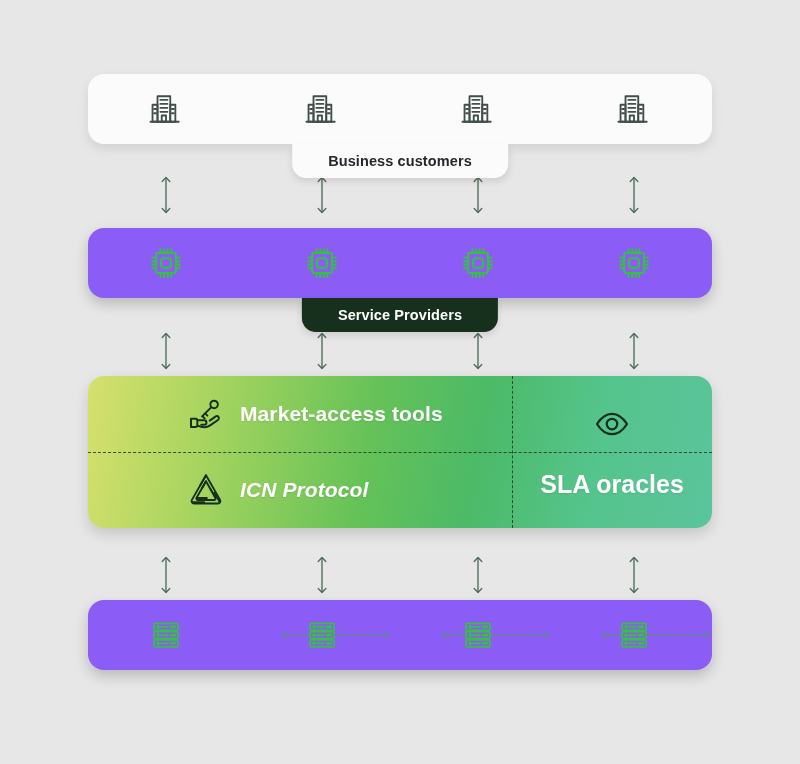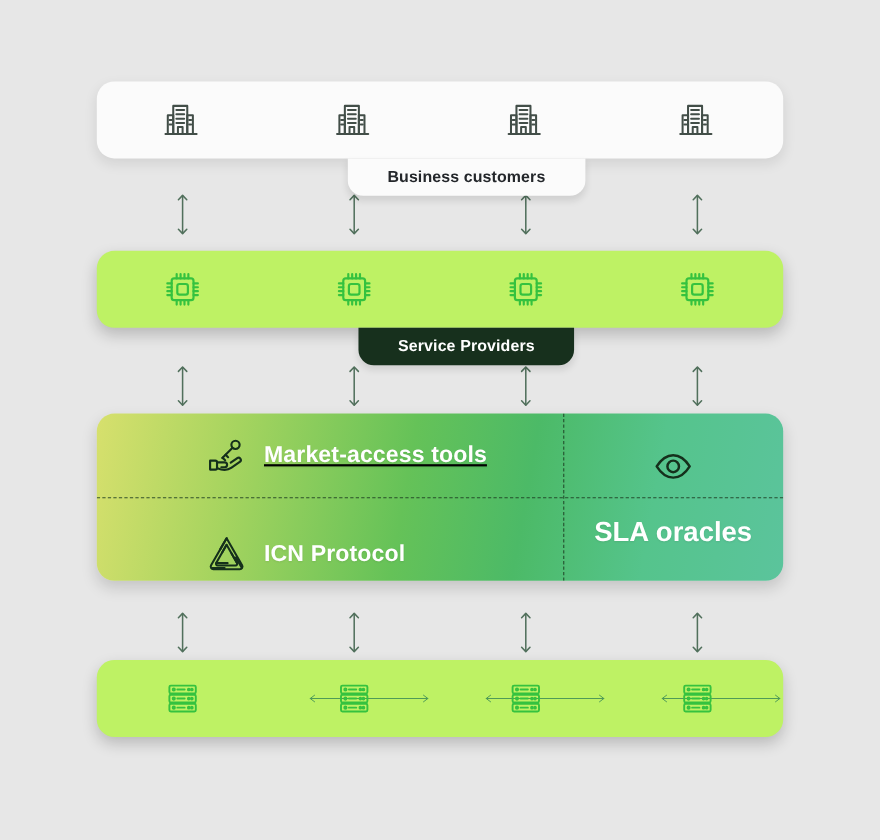--- a/index.html
+++ b/index.html
@@ -57,39 +57,38 @@
     align-items: center;
     justify-content: center;
     border-bottom-left-radius: 14px;
     border-bottom-right-radius: 14px;
     font-size: 14.5px;
     font-weight: bold;
     letter-spacing: 0.1px;
     white-space: nowrap;
     box-shadow: 0 4px 7px rgba(0,0,0,0.10);
     z-index: 5;
-    margin-left: 24px;
   }
 
   
   #band-customers {
     top: 74px;
     height: 70px;
     background: #fbfbfb;
     box-shadow: 0 5px 12px rgba(0,0,0,0.09);
   }
   #tab-customers {
     top: 70px;
     background: #fbfbfb;
     color: #24272b;
   }
 
   
   .band-dark {
-    background: #bef264;
+    background: #8b5cf6;
     box-shadow: 0 6px 14px rgba(0,0,0,0.20);
   }
   .tab-dark {
     background: #17301d;
     color: #ffffff;
   }
   #band-service   { top: 228px; height: 70px; }
   #tab-service    { top: 70px; }
   #band-hardware  { top: 600px; height: 70px; }
   #tab-hardware   { top: 70px; }
@@ -126,22 +125,22 @@
     position: absolute;
     left: 0;
     width: 424px;
     height: 76px;
     display: flex;
     align-items: center;
     padding-left: 100px;
     box-sizing: border-box;
     gap: 16px;
   }
-  #stack-row-market { top: 0; text-decoration: underline; }
-  #stack-row-icn    { top: 90px; }
+  #stack-row-market { top: 0; }
+  #stack-row-icn    { top: 76px; font-style: italic; }
   .stack-label {
     color: #ffffff;
     font-size: 21px;
     font-weight: bold;
     letter-spacing: 0.1px;
     text-shadow: 0 1px 2px rgba(0,0,0,0.08);
   }
   #panel-sla {
     position: absolute;
     left: 424px;

